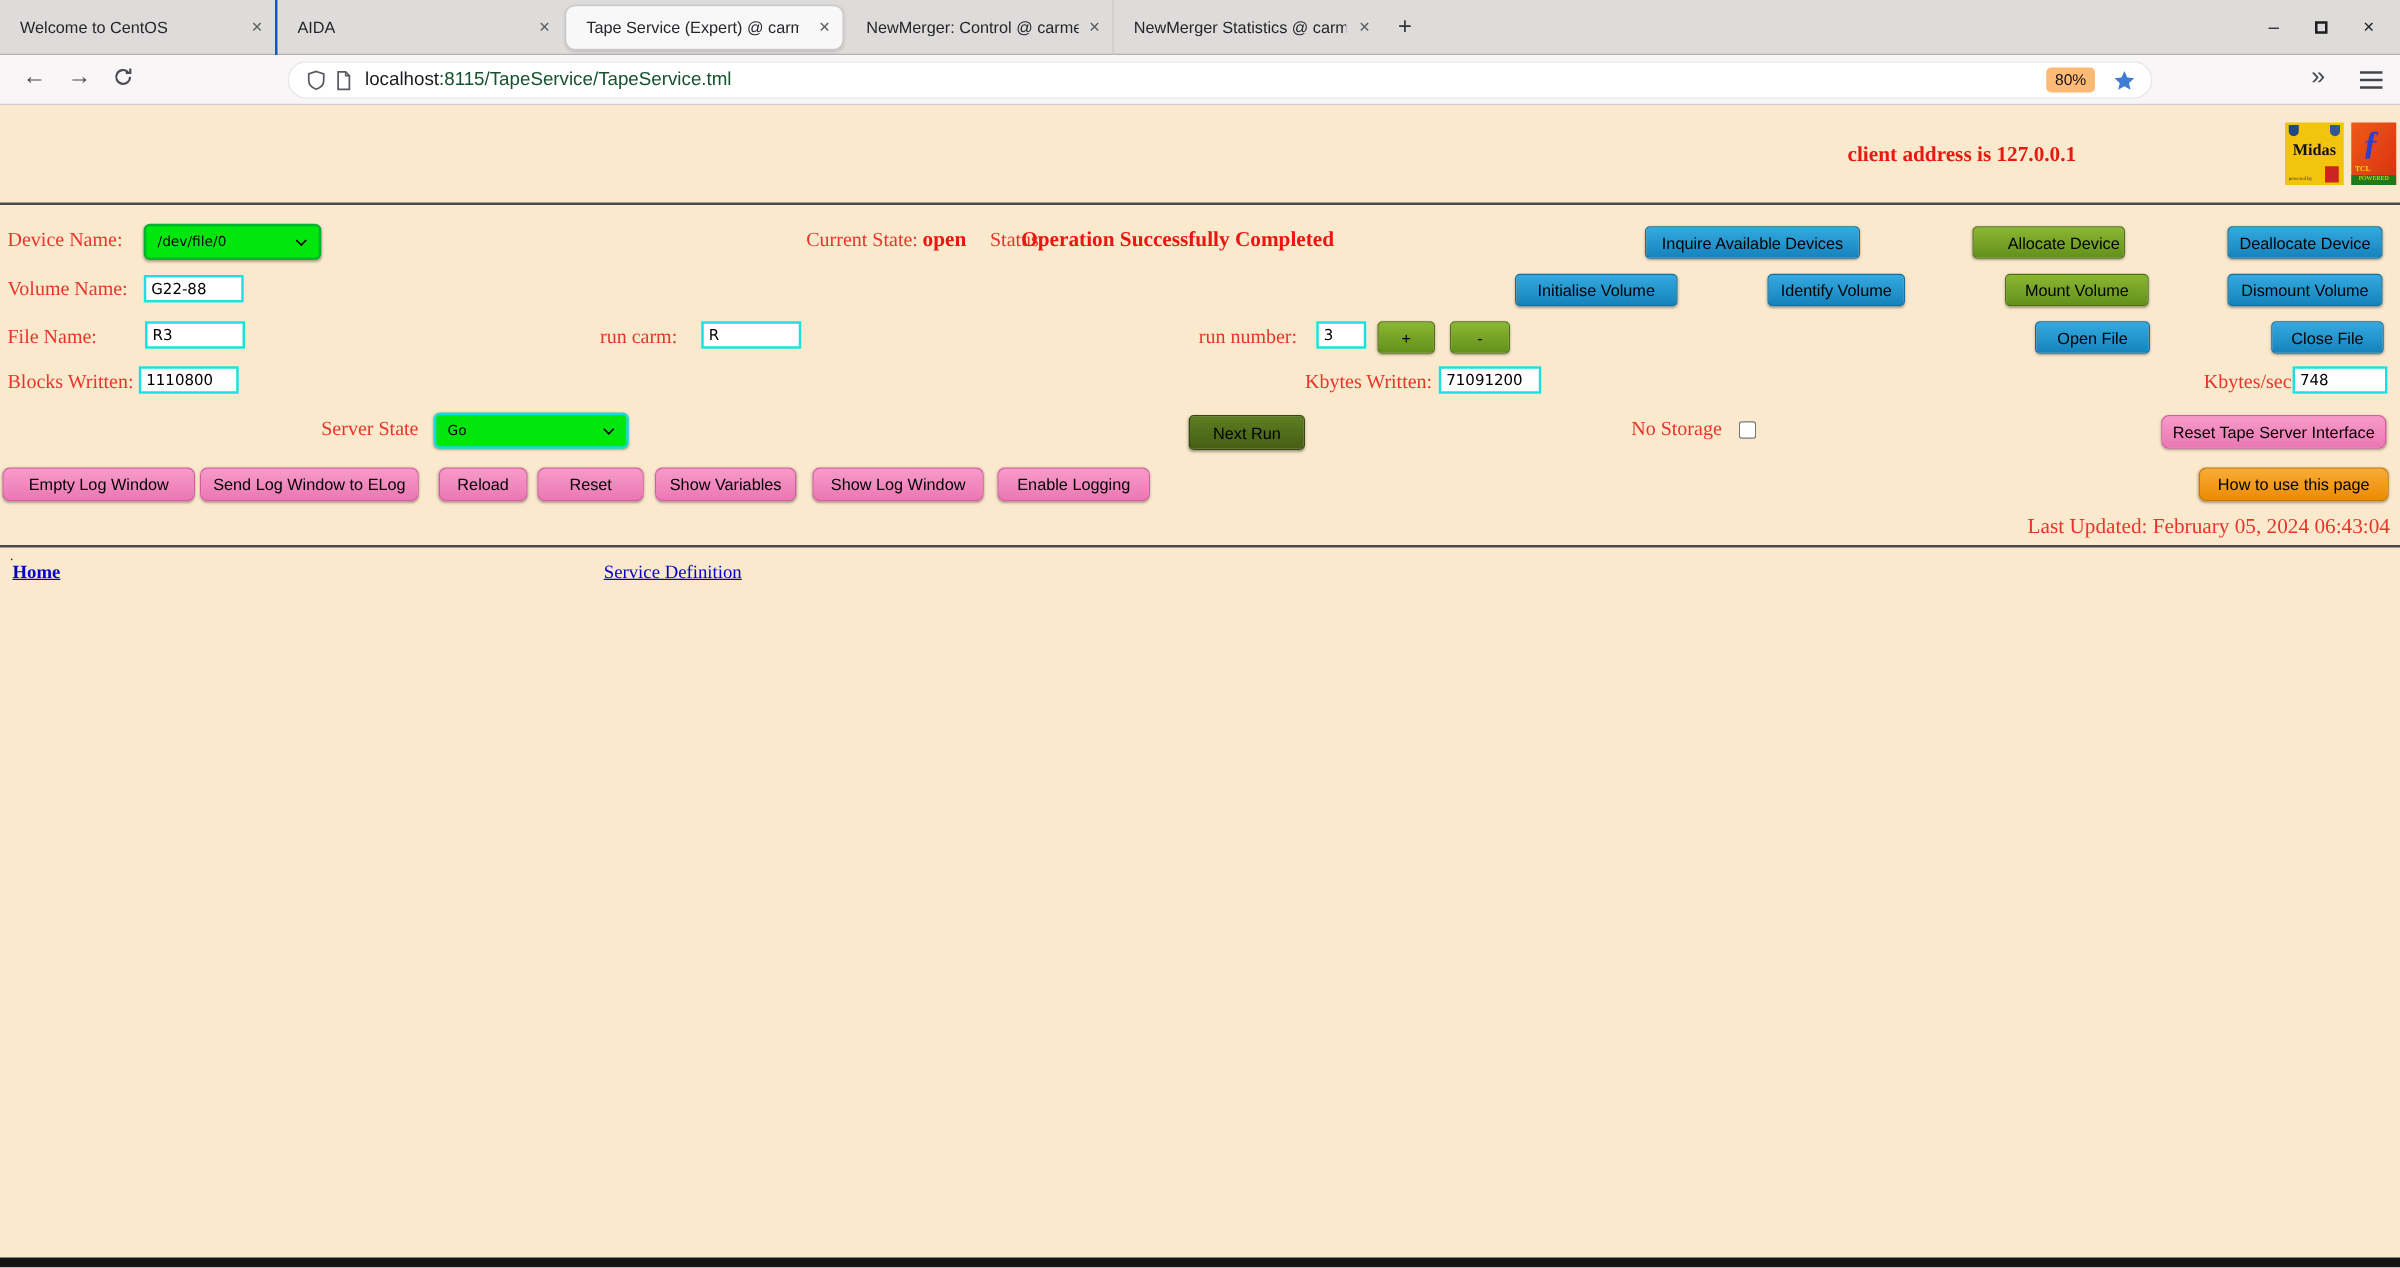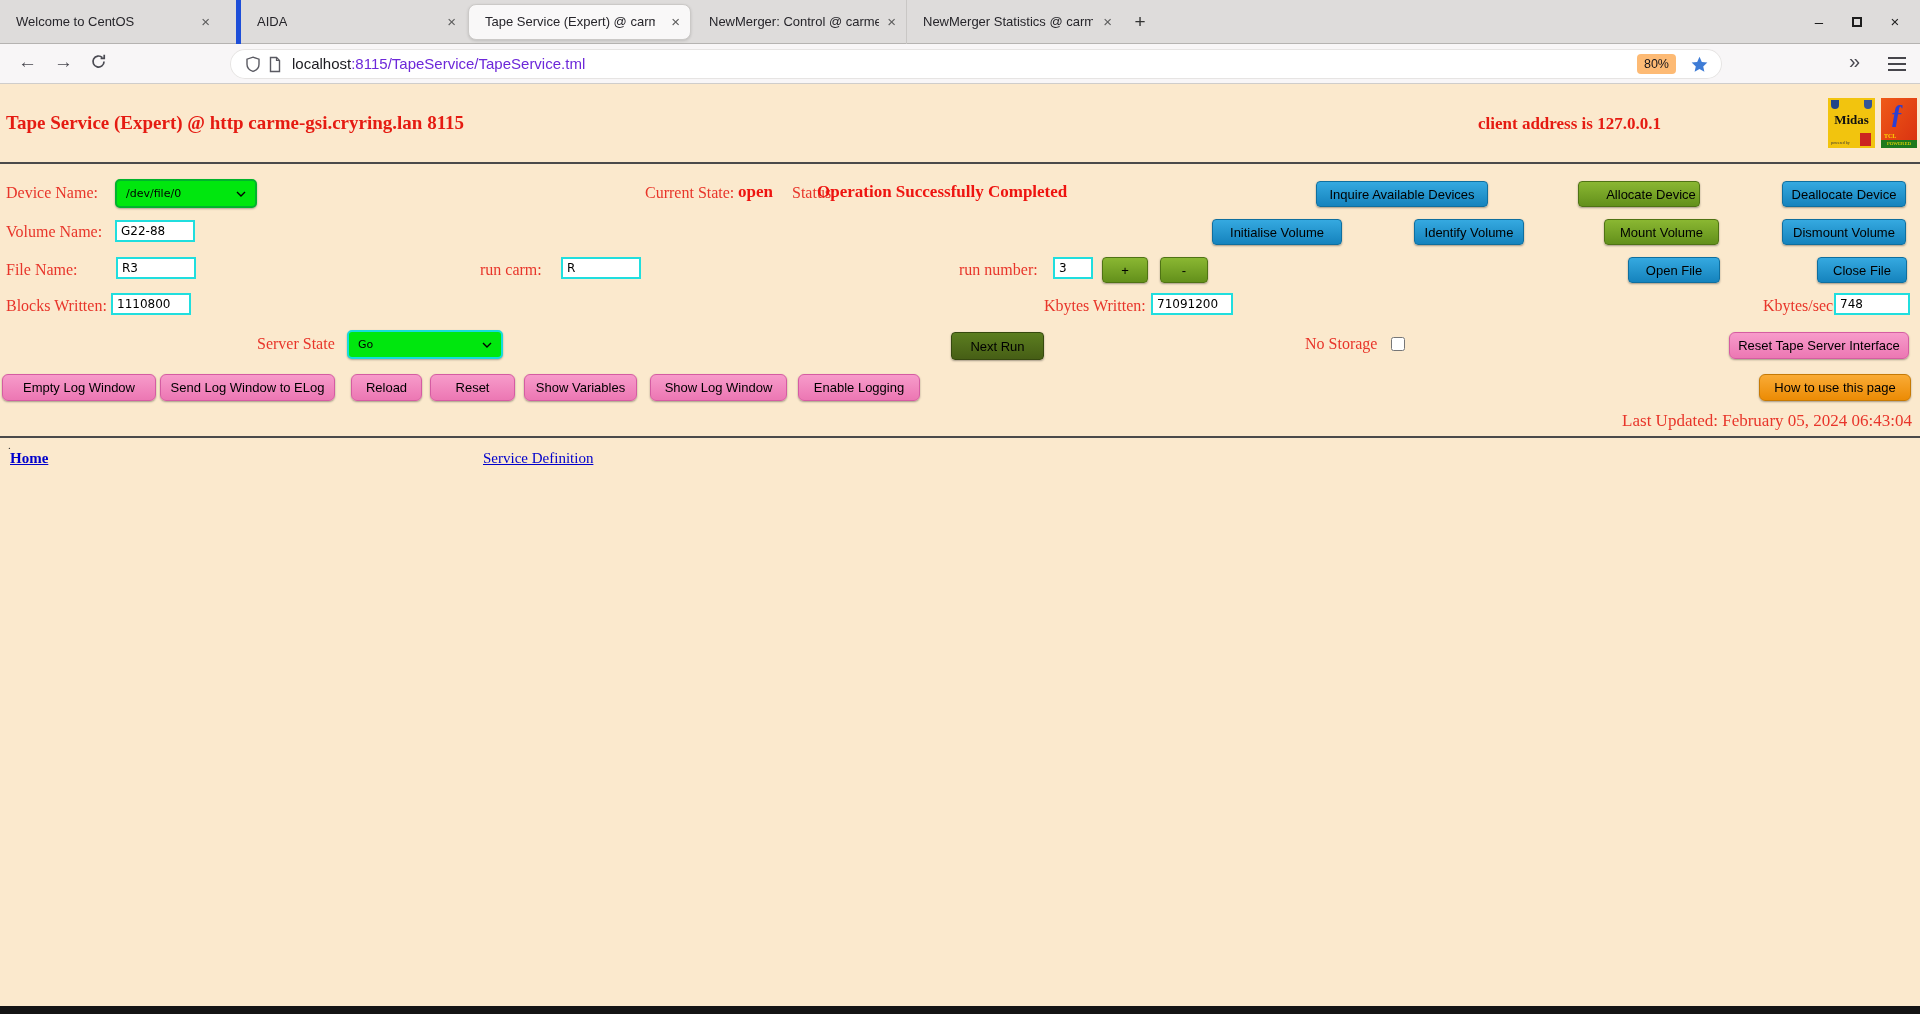--- a/index.html
+++ b/index.html
@@ -7,38 +7,38 @@
   body { position:relative; font-family:"Liberation Sans", sans-serif; }
 
   
   .tabbar { position:absolute; top:0; left:0; width:1920px; height:44px;
             background:#dedcdb; border-bottom:1px solid #b5b3b1;
             display:flex; align-items:center; }
   .tab { height:44px; display:flex; align-items:center; padding:0 10px 0 16px;
          font-size:13px; color:#26252a; overflow:hidden; white-space:nowrap; cursor:pointer; }
   .tab-title { overflow:hidden; white-space:nowrap; max-width:170px; }
   .tab-close { margin-left:auto; padding-left:8px; color:#5c5c5c; font-size:15px; }
-  .t1{width:220px;} .t2{width:230px; border-left:5px solid #1d4ed8;margin-left:16px;}
+  .t1{width:220px;} .t2{width:230px; border-left:2px solid #1d4ed8;}
   .t3{width:223px;} .t4{width:213px;} .t5{width:216px; border-left:1px solid #c9c7c5;}
   .tab.active { background:#f9f8f8; border:1px solid #cbc9c7; border-radius:8px;
                 height:36px; align-self:center; margin:0 2px;
                 box-shadow:0 1px 3px rgba(0,0,0,.14); }
   .newtab { width:36px; text-align:center; font-size:19px; color:#333; cursor:pointer; }
   .wincontrols { margin-left:auto; display:flex; gap:26px; padding-right:18px; align-items:center; }
   .wc { font-size:15px; color:#1d1d1d; width:14px; text-align:center; cursor:pointer; }
   .wc-max { width:10px; height:10px; border:2px solid #1d1d1d; display:inline-block; }
 
   .toolbar { position:absolute; top:44px; left:0; width:1920px; height:40px;
              background:#f8f6f7; border-bottom:1px solid #cfcdcb; }
   .navico { position:absolute; top:7px; font-size:19px; color:#48474f; cursor:pointer; }
   .urlbar { position:absolute; left:230px; top:5px; width:1492px; height:30px;
             background:#fff; border-radius:15px; box-shadow:inset 0 0 0 1px #e6e4e3; }
   .urlbar svg { position:absolute; top:7px; }
   .urltext { position:absolute; left:62px; top:6px; font-size:15px; color:#1b1a1f; }
-  .urlpath { color:#6d28d9; }
+  .urlpath { color:#14532d; }
   .zoomchip { position:absolute; right:46px; top:5px; height:20px; line-height:20px;
               padding:0 7px; background:#fdba74; border-radius:4px; font-size:12.5px; color:#15141a; }
   .hamburger { position:absolute; left:1888px; top:13px; width:18px; cursor:pointer; }
   .hamburger div { height:2px; background:#46454b; margin-bottom:4px; }
 
   
   .page { position:absolute; top:84px; left:0; width:1920px; height:922px;
           background:#fbe9cd; font-family:"Liberation Serif", serif; }
   .bottomstrip { position:absolute; top:1006px; left:0; width:1920px; height:8px; background:#141414; }
   .lbl { position:absolute; font-size:16px; color:#e8352a; }
@@ -149,21 +149,20 @@
   <span class="navico" style="left:1849px; top:6px; font-size:20px;">»</span>
   <div class="hamburger">
       <div></div>
       <div></div>
       <div></div>
     </div>
 </div>
 
 <div class="page">
 
-  <div class="pgtitle">Tape Service (Expert) @ http carme-gsi.cryring.lan 8115</div>
   <div class="clientaddr">client address is 127.0.0.1</div>
 
   <div class="logo-midas">
     <span class="lm-sh1"></span>
     <span class="lm-sh2"></span>
     <div class="lm-text">Midas</div>
     <div class="lm-sub">powered by</div>
     <span class="lm-red"></span>
   </div>
   <div class="logo-tcl">

